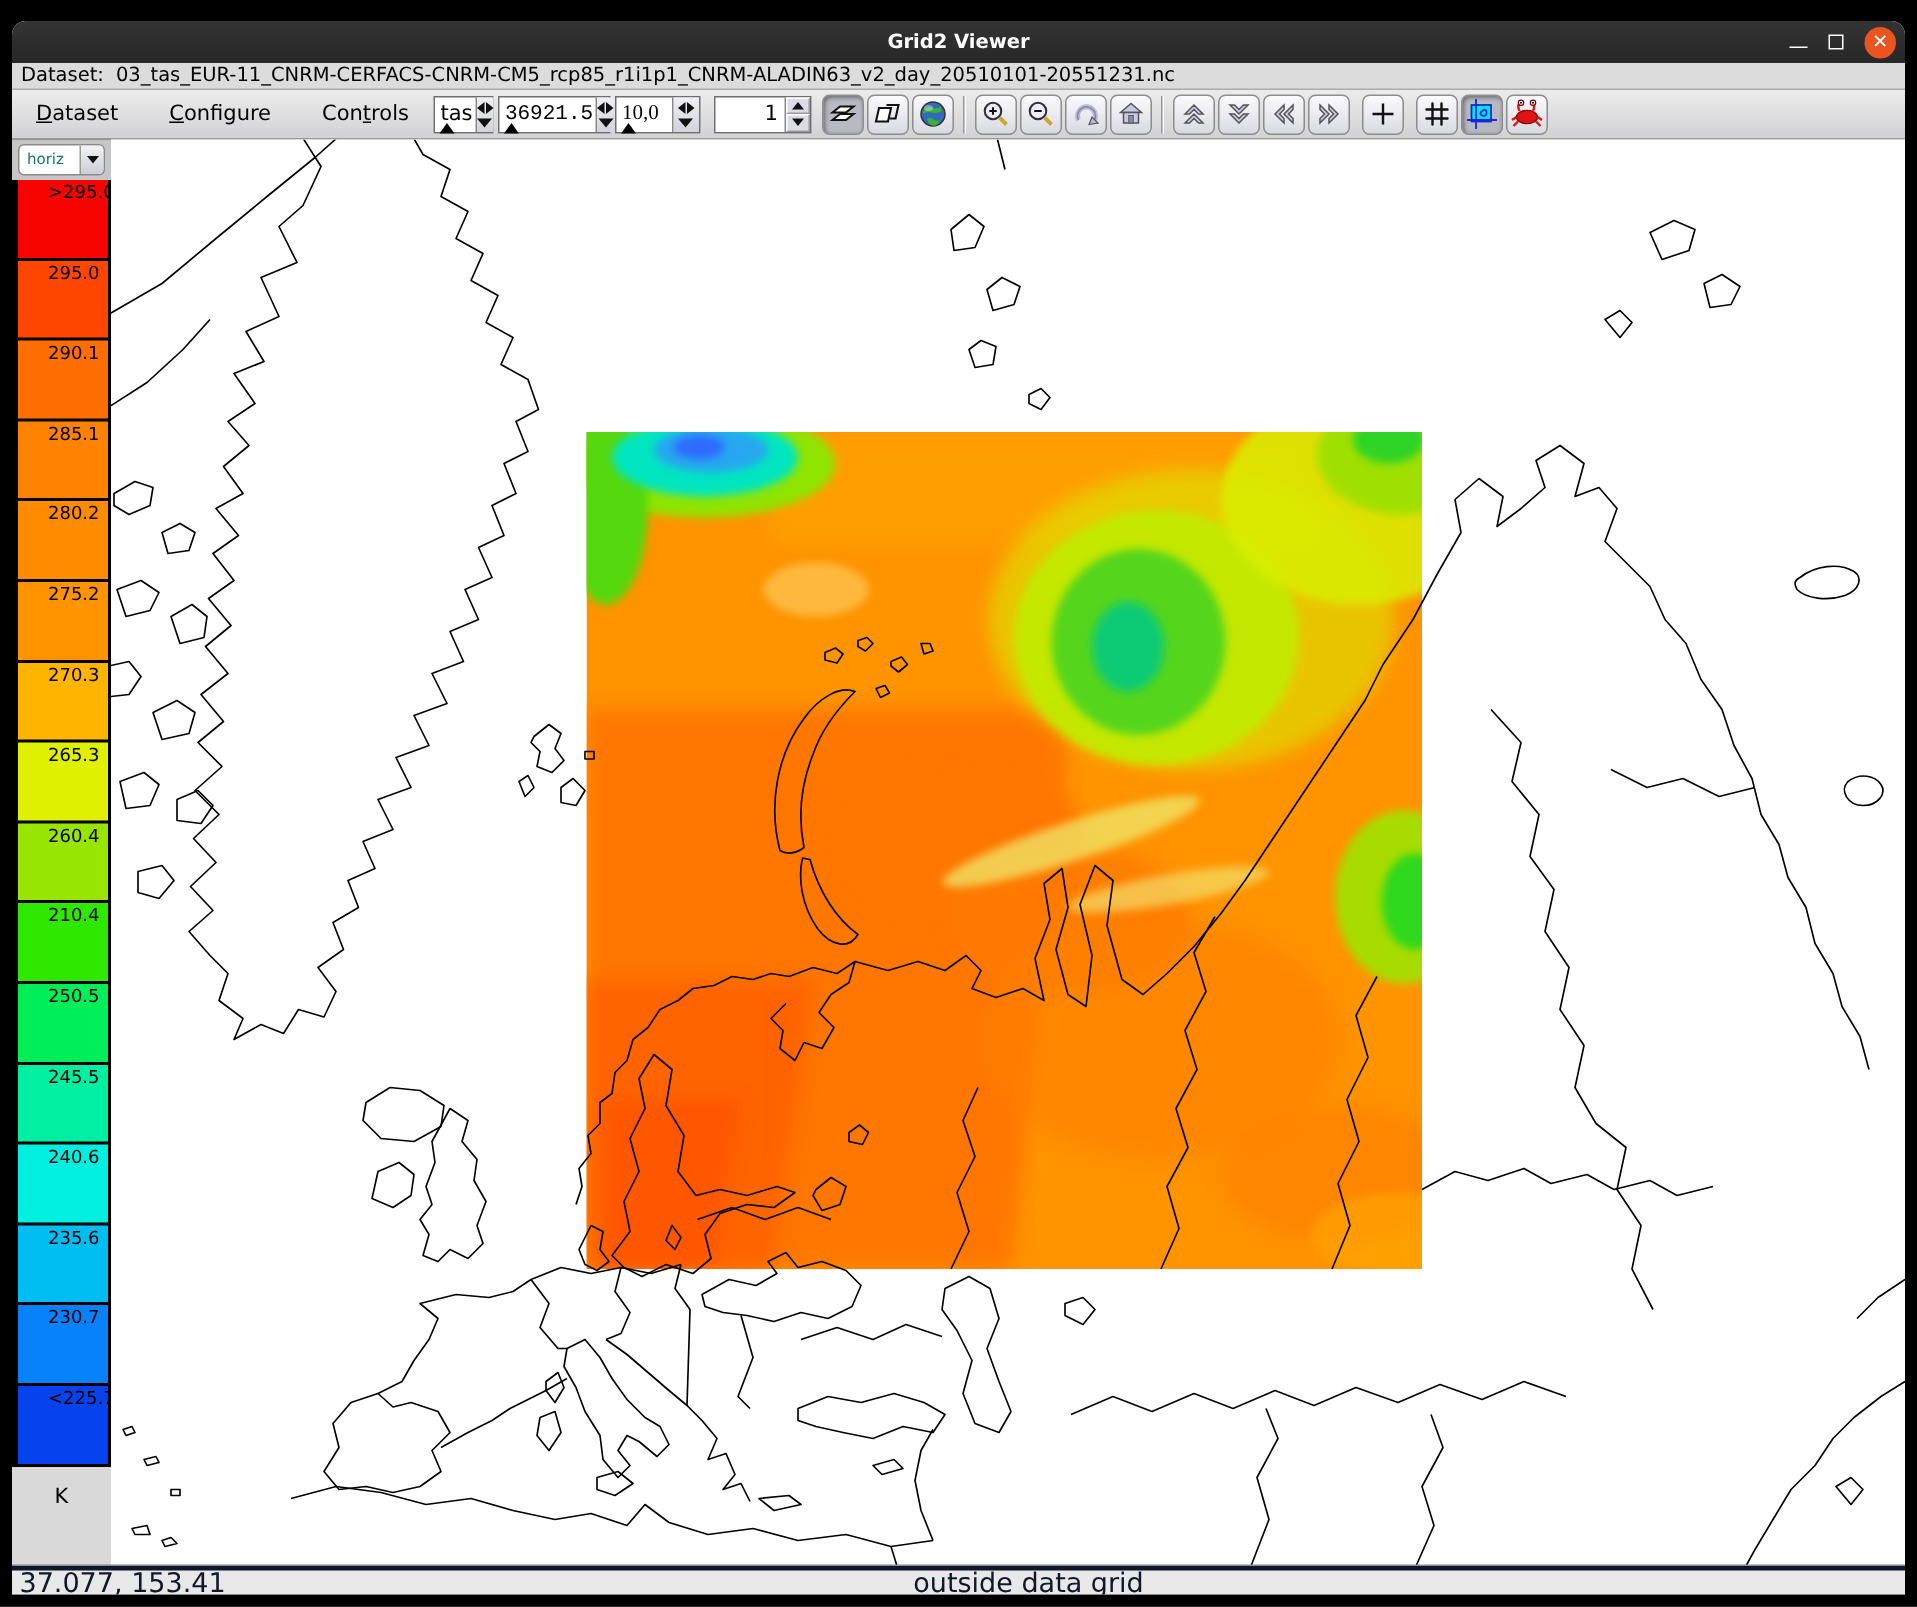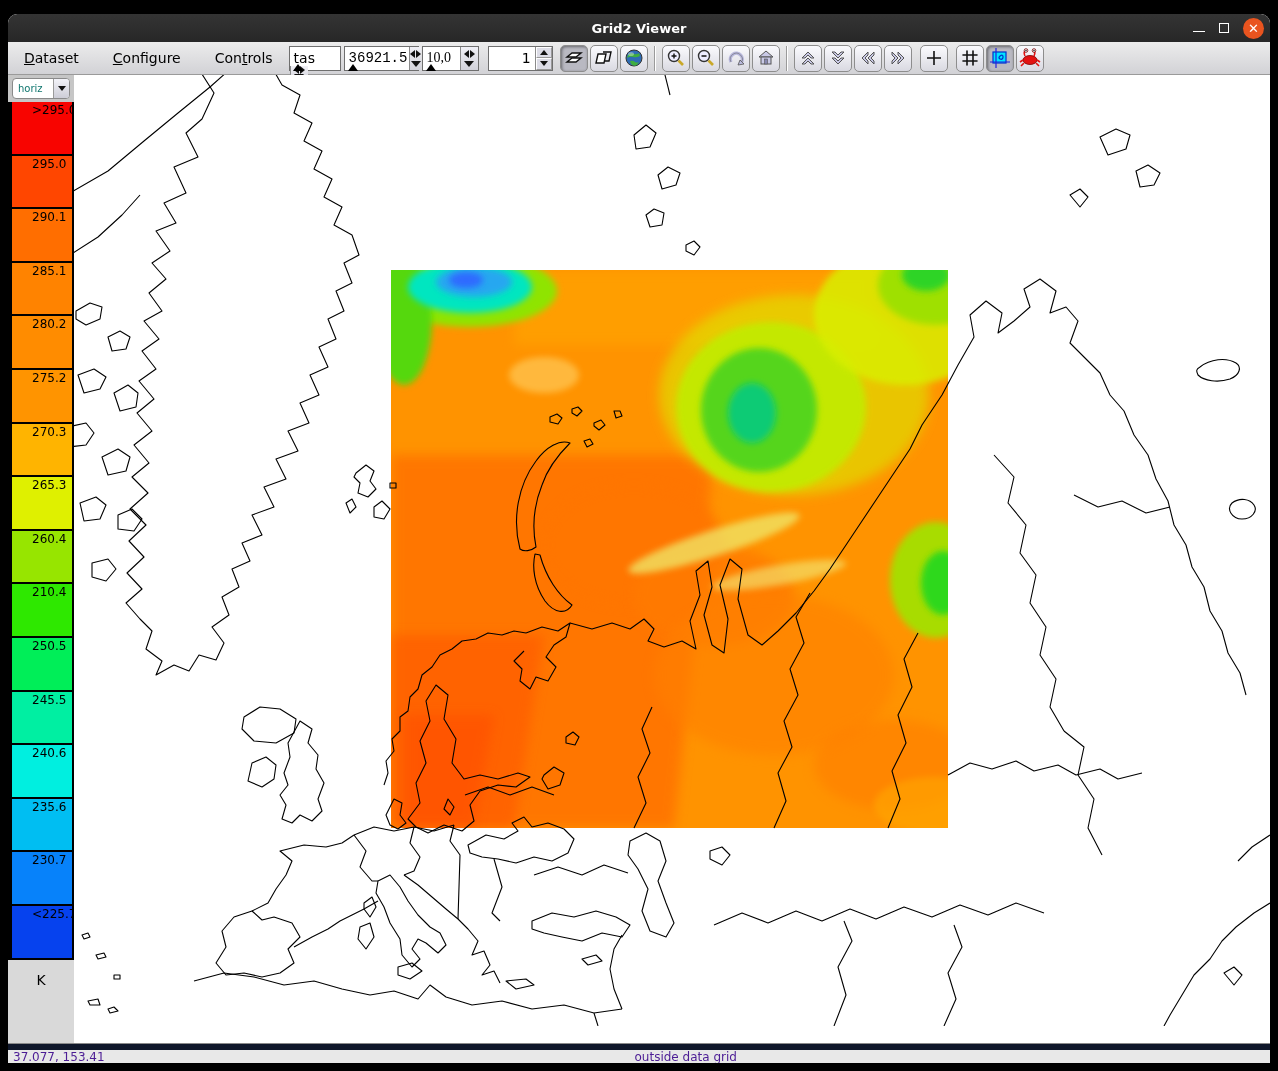--- a/index.html
+++ b/index.html
@@ -57,49 +57,53 @@
            align-items:center;overflow:hidden;}
   .viewsel .vtxt{flex:1;font-size:10px;padding-left:5px;color:#0f766e;}
   .viewsel .varrow{width:16px;height:100%;background:linear-gradient(#f2f2f8,#cdcdd7);border-left:1px solid #9a9a9a;
            display:flex;align-items:center;justify-content:center;}
   .swatches{flex:0 0 auto;display:flex;flex-direction:column;padding-left:4px;}
   .swatch{width:60px;height:51.6px;margin-bottom:2px;position:relative;}
   .swatch .slabel{position:absolute;left:20px;top:1px;font-size:12px;color:#000;white-space:nowrap;}
   .unitpanel{flex:1 1 auto;background:#d9d9d9;text-align:center;font-size:14px;color:#000;padding-top:12px;}
   .mapwrap{flex:1 1 auto;background:#fff;overflow:hidden;position:relative;}
   
-  .statusbar{height:19px;background:#e8e8e8;border-top:6px solid #0f172a;box-shadow:0 -1px 0 #8a8a8a;
-             position:relative;display:flex;align-items:center;font-size:12px;color:#4c1d95;flex:0 0 auto;}
+  .statusbar{height:19px;background:#e8e8e8;border-top:3px solid #0f172a;box-shadow:0 -1px 0 #8a8a8a;
+             position:relative;display:flex;align-items:center;font-size:18px;color:#0f172a;flex:0 0 auto;}
   .status-left{padding-left:5px;}
   .status-center{position:absolute;left:53.7%;transform:translateX(-50%);}
 </style>
 </head>
 <body>
 
 <div class="screen">
   <div class="window">
 
     <div class="titlebar">
       <div class="title">Grid2 Viewer</div>
       <div class="winbtns">
         <div class="btn-min"></div>
         <div class="btn-max"></div>
         <div class="btn-close">✕</div>
       </div>
     </div>
 
+    <div class="datasetbar">
+      <span class="lbl">Dataset:</span>
+      <span>03_tas_EUR-11_CNRM-CERFACS-CNRM-CM5_rcp85_r1i1p1_CNRM-ALADIN63_v2_day_20510101-20551231.nc</span>
+    </div>
 
     <div class="toolbar">
       <div class="menu">
         <div class="mitem"><u>D</u>ataset</div>
         <div class="mitem"><u>C</u>onfigure</div>
         <div class="mitem">Con<u>t</u>rols</div>
       </div>
 
-      <div class="nb-field" style="width:52px;flex-direction:column;">
+      <div class="nb-field" style="width:40px;">
         <span class="val">tas</span>
         <span class="marker"></span>
         <span class="nb-spin">
           <span class="lr">
               <span class="tri-l"></span>
               <span class="tri-r"></span>
             </span>
             <span class="tri-d"></span>
         </span>
       </div>

